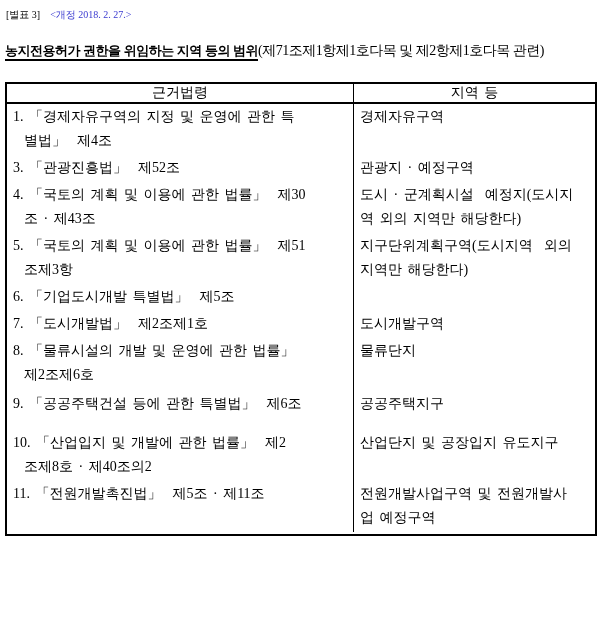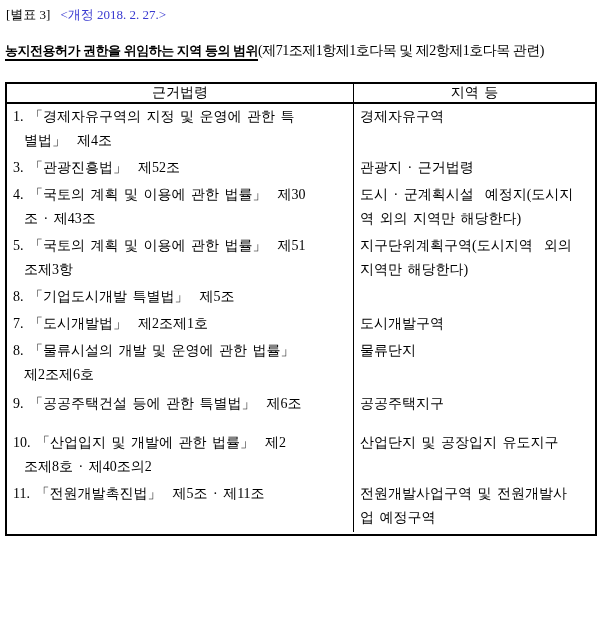--- a/index.html
+++ b/index.html
@@ -6,21 +6,21 @@
   #page{
     position:relative;
     width:602px;height:622px;
     background:#ffffff;
     color:#000;
     font-family:"Liberation Serif","DejaVu Serif",serif;
     overflow:hidden;
   }
   .top-line{
     position:absolute;left:6px;top:4px;
-    font-size:13px;line-height:22px;
+    font-size:10px;line-height:22px;
     white-space:pre;
   }
   .annex-label{color:#000;}
   .revision-note{color:#3a3ad0;margin-left:10px;}
   .title-line{
     position:absolute;left:5px;top:41px;
     white-space:nowrap;
   }
   .page-title{
     font-family:"Liberation Sans","DejaVu Sans",sans-serif;
@@ -91,39 +91,39 @@
 
       <div class="trow">
         <div class="cell law">1. 「경제자유구역의 지정 및 운영에 관한 특
   별법」  제4조</div>
         <div class="cell region">경제자유구역</div>
       </div>
 
 
       <div class="trow">
         <div class="cell law">3. 「관광진흥법」  제52조</div>
-        <div class="cell region">관광지 · 근거법령</div>
+        <div class="cell region">관광지 · 예정구역</div>
       </div>
 
       <div class="trow">
         <div class="cell law">4. 「국토의 계획 및 이용에 관한 법률」  제30
   조 · 제43조</div>
         <div class="cell region">도시 · 군계획시설  예정지(도시지
 역 외의 지역만 해당한다)</div>
       </div>
 
       <div class="trow">
         <div class="cell law">5. 「국토의 계획 및 이용에 관한 법률」  제51
   조제3항</div>
         <div class="cell region">지구단위계획구역(도시지역  외의
 지역만 해당한다)</div>
       </div>
 
       <div class="trow">
-        <div class="cell law">8. 「기업도시개발 특별법」  제5조</div>
+        <div class="cell law">6. 「기업도시개발 특별법」  제5조</div>
       </div>
 
       <div class="trow">
         <div class="cell law">7. 「도시개발법」  제2조제1호</div>
         <div class="cell region">도시개발구역</div>
       </div>
 
       <div class="trow">
         <div class="cell law">8. 「물류시설의 개발 및 운영에 관한 법률」
   제2조제6호</div>

